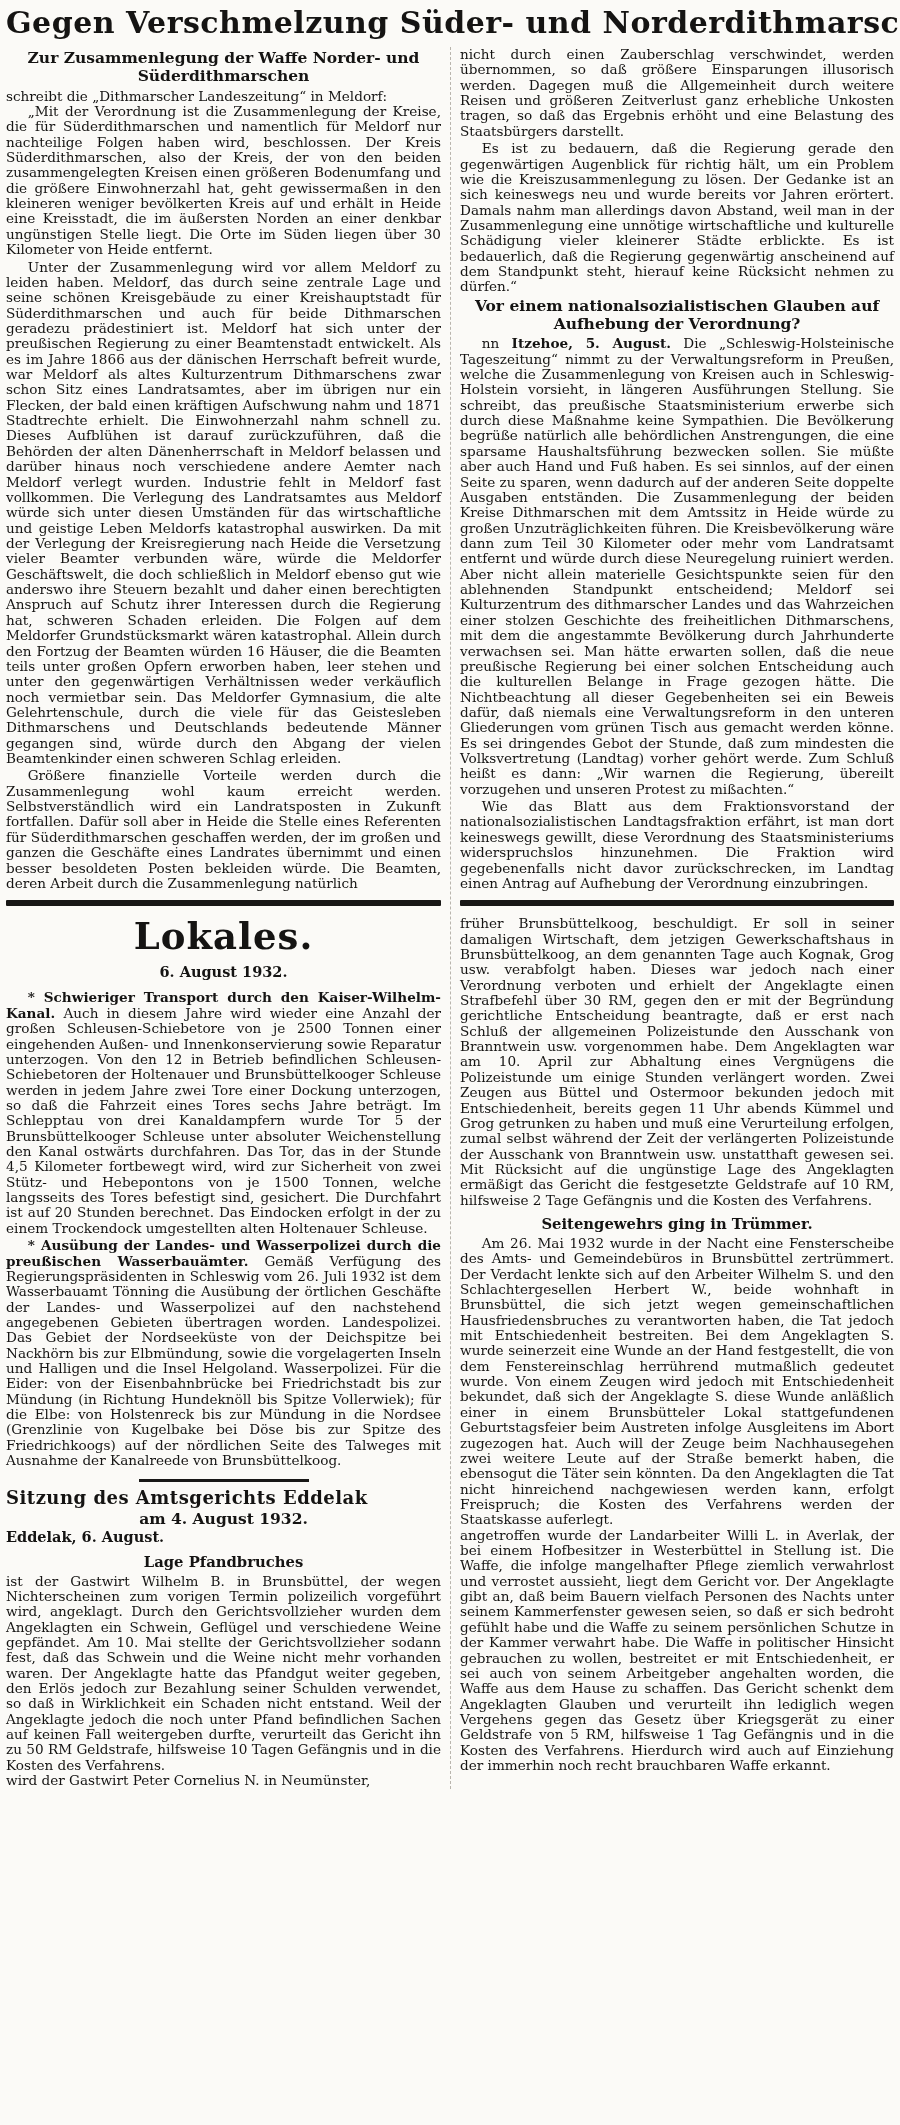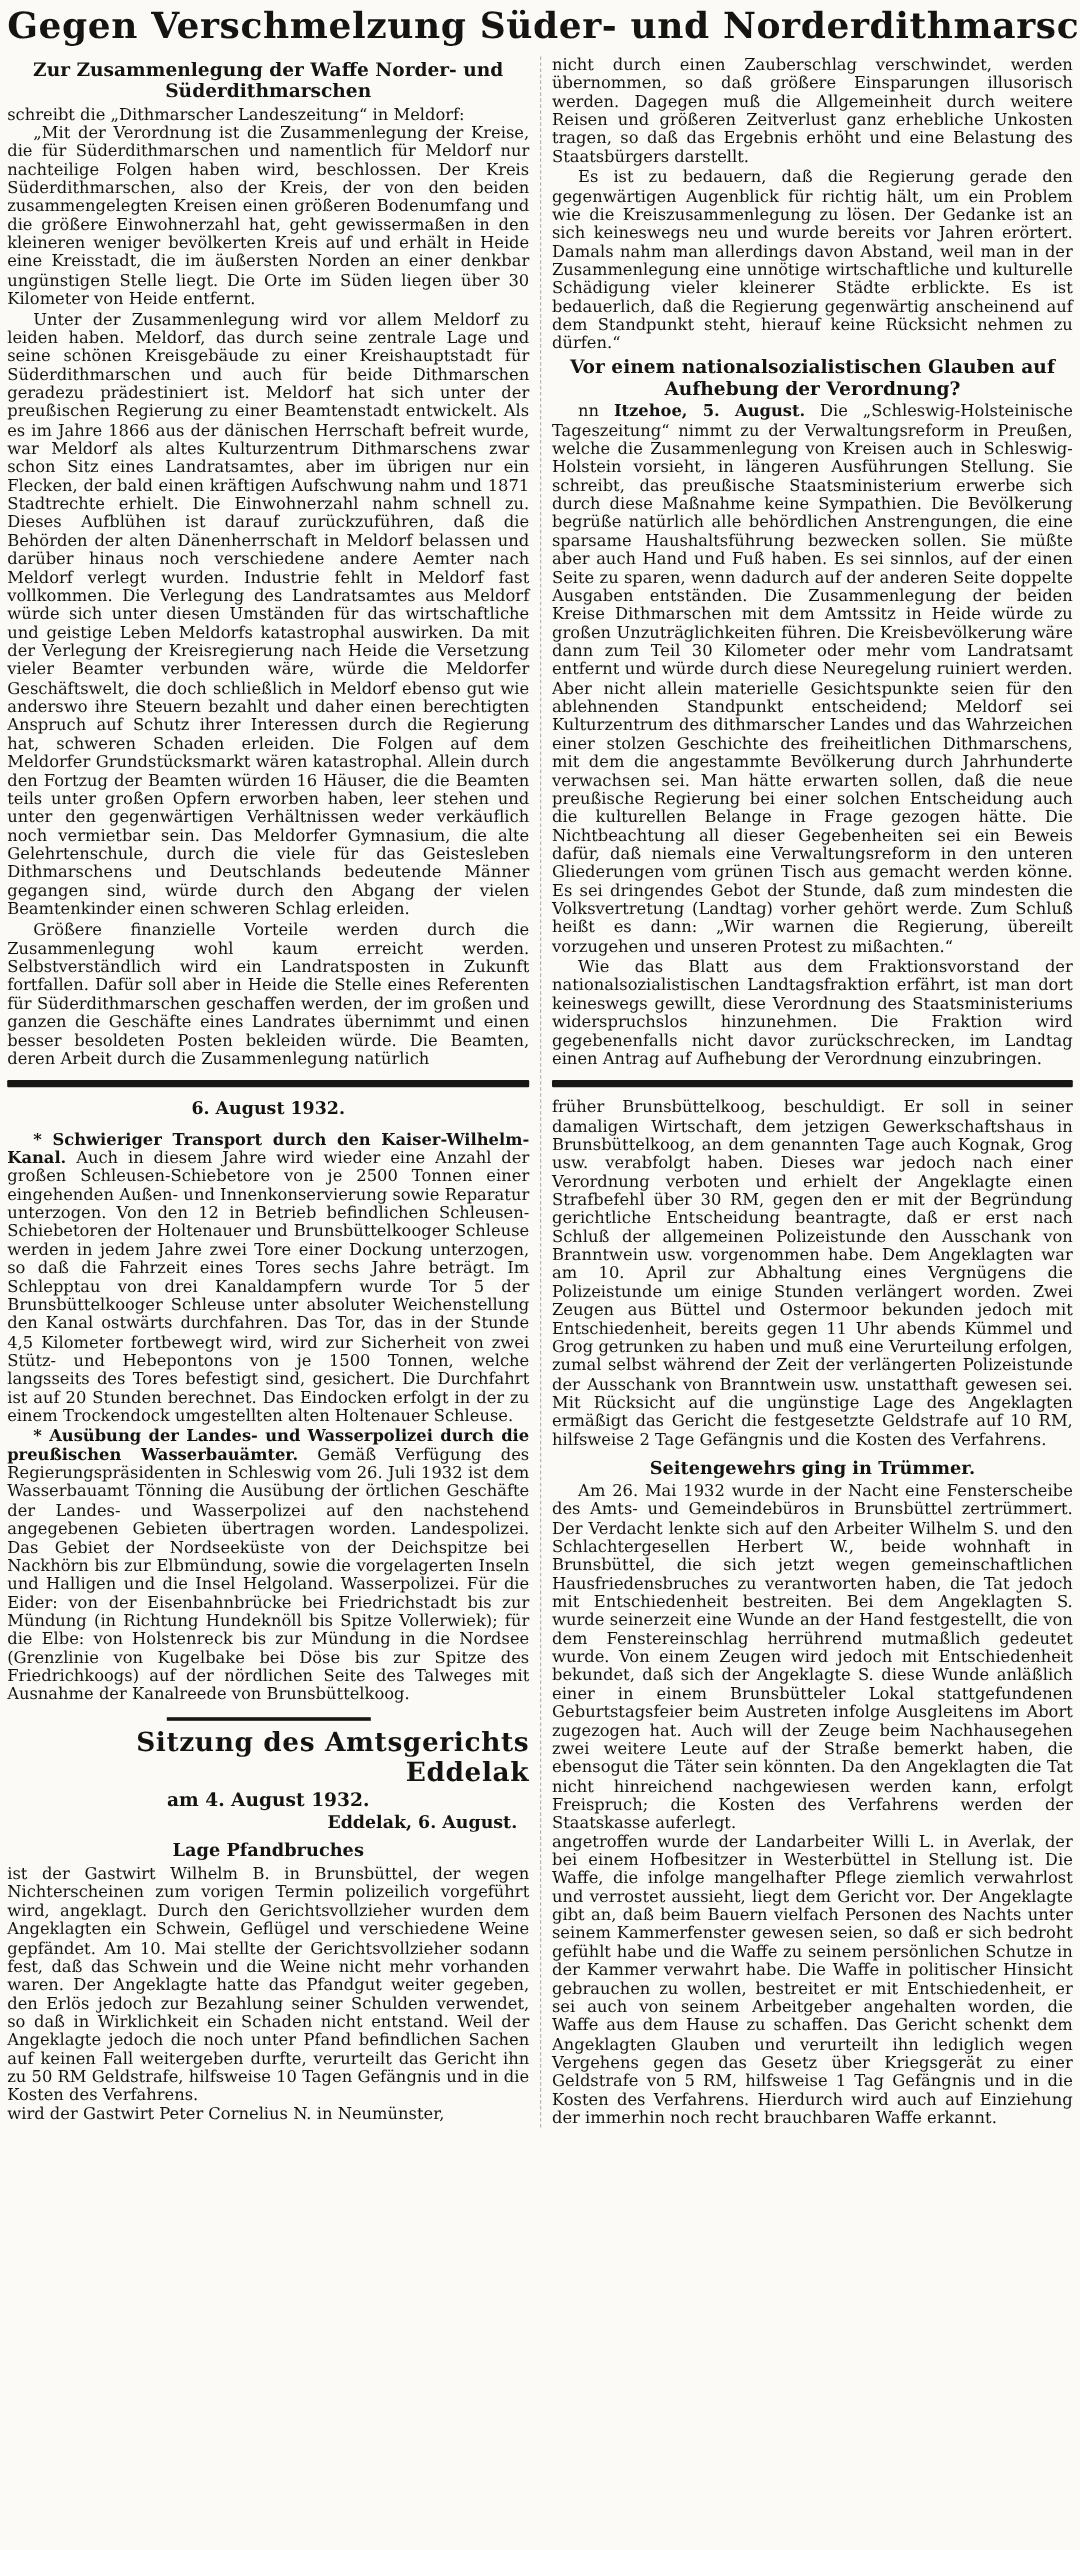--- a/index.html
+++ b/index.html
@@ -75,34 +75,34 @@
     font-size:19px;
     margin:2px 0 6px 0;
   }
   .date-line{
     text-align:center;
     font-weight:bold;
     font-size:14.5px;
     margin:0 0 10px 0;
   }
   .court-title{
-    text-align:right;
+    text-align:left;
     font-weight:bold;
-    font-size:22px;
+    font-size:18px;
     margin:4px 0 2px 0;
     letter-spacing:.5px;
   }
   .court-sub{
     text-align:center;
     font-weight:bold;
     font-size:15.5px;
     margin:0 0 2px 0;
   }
   .dateline-right{
-    text-align:right;
+    text-align:left;
     font-weight:bold;
     font-size:14.5px;
     margin:0 10px 2px 0;
   }
   .case-head{
     font-weight:bold;
     text-align:center;
     text-indent:0;
     font-size:14.8px;
     line-height:1.2;
@@ -125,20 +125,21 @@
     <div class="col col-left">
 
       <div class="subhead">Zur Zusammenlegung der Waffe Norder- und Süderdithmarschen</div>
       <p class="noindent">schreibt die „Dithmarscher Landeszeitung“ in Meldorf:</p>
       <p>„Mit der Verordnung ist die Zusammenlegung der Kreise, die für Süderdithmarschen und namentlich für Meldorf nur nachteilige Folgen haben wird, beschlossen. Der Kreis Süderdithmarschen, also der Kreis, der von den beiden zusammengelegten Kreisen einen größeren Bodenumfang und die größere Einwohnerzahl hat, geht gewissermaßen in den kleineren weniger bevölkerten Kreis auf und erhält in Heide eine Kreisstadt, die im äußersten Norden an einer denkbar ungünstigen Stelle liegt. Die Orte im Süden liegen über 30 Kilometer von Heide entfernt.</p>
       <p class="sp">Unter der Zusammenlegung wird vor allem Meldorf zu leiden haben. Meldorf, das durch seine zentrale Lage und seine schönen Kreisgebäude zu einer Kreishauptstadt für Süderdithmarschen und auch für beide Dithmarschen geradezu prädestiniert ist. Meldorf hat sich unter der preußischen Regierung zu einer Beamtenstadt entwickelt. Als es im Jahre 1866 aus der dänischen Herrschaft befreit wurde, war Meldorf als altes Kulturzentrum Dithmarschens zwar schon Sitz eines Landratsamtes, aber im übrigen nur ein Flecken, der bald einen kräftigen Aufschwung nahm und 1871 Stadtrechte erhielt. Die Einwohnerzahl nahm schnell zu. Dieses Aufblühen ist darauf zurückzuführen, daß die Behörden der alten Dänenherrschaft in Meldorf belassen und darüber hinaus noch verschiedene andere Aemter nach Meldorf verlegt wurden. Industrie fehlt in Meldorf fast vollkommen. Die Verlegung des Landratsamtes aus Meldorf würde sich unter diesen Umständen für das wirtschaftliche und geistige Leben Meldorfs katastrophal auswirken. Da mit der Verlegung der Kreisregierung nach Heide die Versetzung vieler Beamter verbunden wäre, würde die Meldorfer Geschäftswelt, die doch schließlich in Meldorf ebenso gut wie anderswo ihre Steuern bezahlt und daher einen berechtigten Anspruch auf Schutz ihrer Interessen durch die Regierung hat, schweren Schaden erleiden. Die Folgen auf dem Meldorfer Grundstücksmarkt wären katastrophal. Allein durch den Fortzug der Beamten würden 16 Häuser, die die Beamten teils unter großen Opfern erworben haben, leer stehen und unter den gegenwärtigen Verhältnissen weder verkäuflich noch vermietbar sein. Das Meldorfer Gymnasium, die alte Gelehrtenschule, durch die viele für das Geistesleben Dithmarschens und Deutschlands bedeutende Männer gegangen sind, würde durch den Abgang der vielen Beamtenkinder einen schweren Schlag erleiden.</p>
       <p class="sp">Größere finanzielle Vorteile werden durch die Zusammenlegung wohl kaum erreicht werden. Selbstverständlich wird ein Landratsposten in Zukunft fortfallen. Dafür soll aber in Heide die Stelle eines Referenten für Süderdithmarschen geschaffen werden, der im großen und ganzen die Geschäfte eines Landrates übernimmt und einen besser besoldeten Posten bekleiden würde. Die Beamten, deren Arbeit durch die Zusammenlegung natürlich</p>
 
       <div class="rule-heavy"></div>
 
+      <div class="section-title">Lokales.</div>
       <div class="date-line">6. August 1932.</div>
 
       <p><span class="lead">* Schwieriger Transport durch den Kaiser-Wilhelm-Kanal.</span> <span>Auch in diesem Jahre wird wieder eine Anzahl der großen Schleusen-Schiebetore von je 2500 Tonnen einer eingehenden Außen- und Innenkonservierung sowie Reparatur unterzogen. Von den 12 in Betrieb befindlichen Schleusen-Schiebetoren der Holtenauer und Brunsbüttelkooger Schleuse werden in jedem Jahre zwei Tore einer Dockung unterzogen, so daß die Fahrzeit eines Tores sechs Jahre beträgt. Im Schlepptau von drei Kanaldampfern wurde Tor 5 der Brunsbüttelkooger Schleuse unter absoluter Weichenstellung den Kanal ostwärts durchfahren. Das Tor, das in der Stunde 4,5 Kilometer fortbewegt wird, wird zur Sicherheit von zwei Stütz- und Hebepontons von je 1500 Tonnen, welche langsseits des Tores befestigt sind, gesichert. Die Durchfahrt ist auf 20 Stunden berechnet. Das Eindocken erfolgt in der zu einem Trockendock umgestellten alten Holtenauer Schleuse.</span></p>
       <p class="sp"><span class="lead">* Ausübung der Landes- und Wasserpolizei durch die preußischen Wasserbauämter.</span> <span>Gemäß Verfügung des Regierungspräsidenten in Schleswig vom 26. Juli 1932 ist dem Wasserbauamt Tönning die Ausübung der örtlichen Geschäfte der Landes- und Wasserpolizei auf den nachstehend angegebenen Gebieten übertragen worden. Landespolizei. Das Gebiet der Nordseeküste von der Deichspitze bei Nackhörn bis zur Elbmündung, sowie die vorgelagerten Inseln und Halligen und die Insel Helgoland. Wasserpolizei. Für die Eider: von der Eisenbahnbrücke bei Friedrichstadt bis zur Mündung (in Richtung Hundeknöll bis Spitze Vollerwiek); für die Elbe: von Holstenreck bis zur Mündung in die Nordsee (Grenzlinie von Kugelbake bei Döse bis zur Spitze des Friedrichkoogs) auf der nördlichen Seite des Talweges mit Ausnahme der Kanalreede von Brunsbüttelkoog.</span></p>
 
       <div class="rule-short"></div>
 
       <div class="court-title">Sitzung des Amtsgerichts Eddelak</div>
       <div class="court-sub">am 4. August 1932.</div>
       <div class="dateline-right">Eddelak, 6. August.</div>

